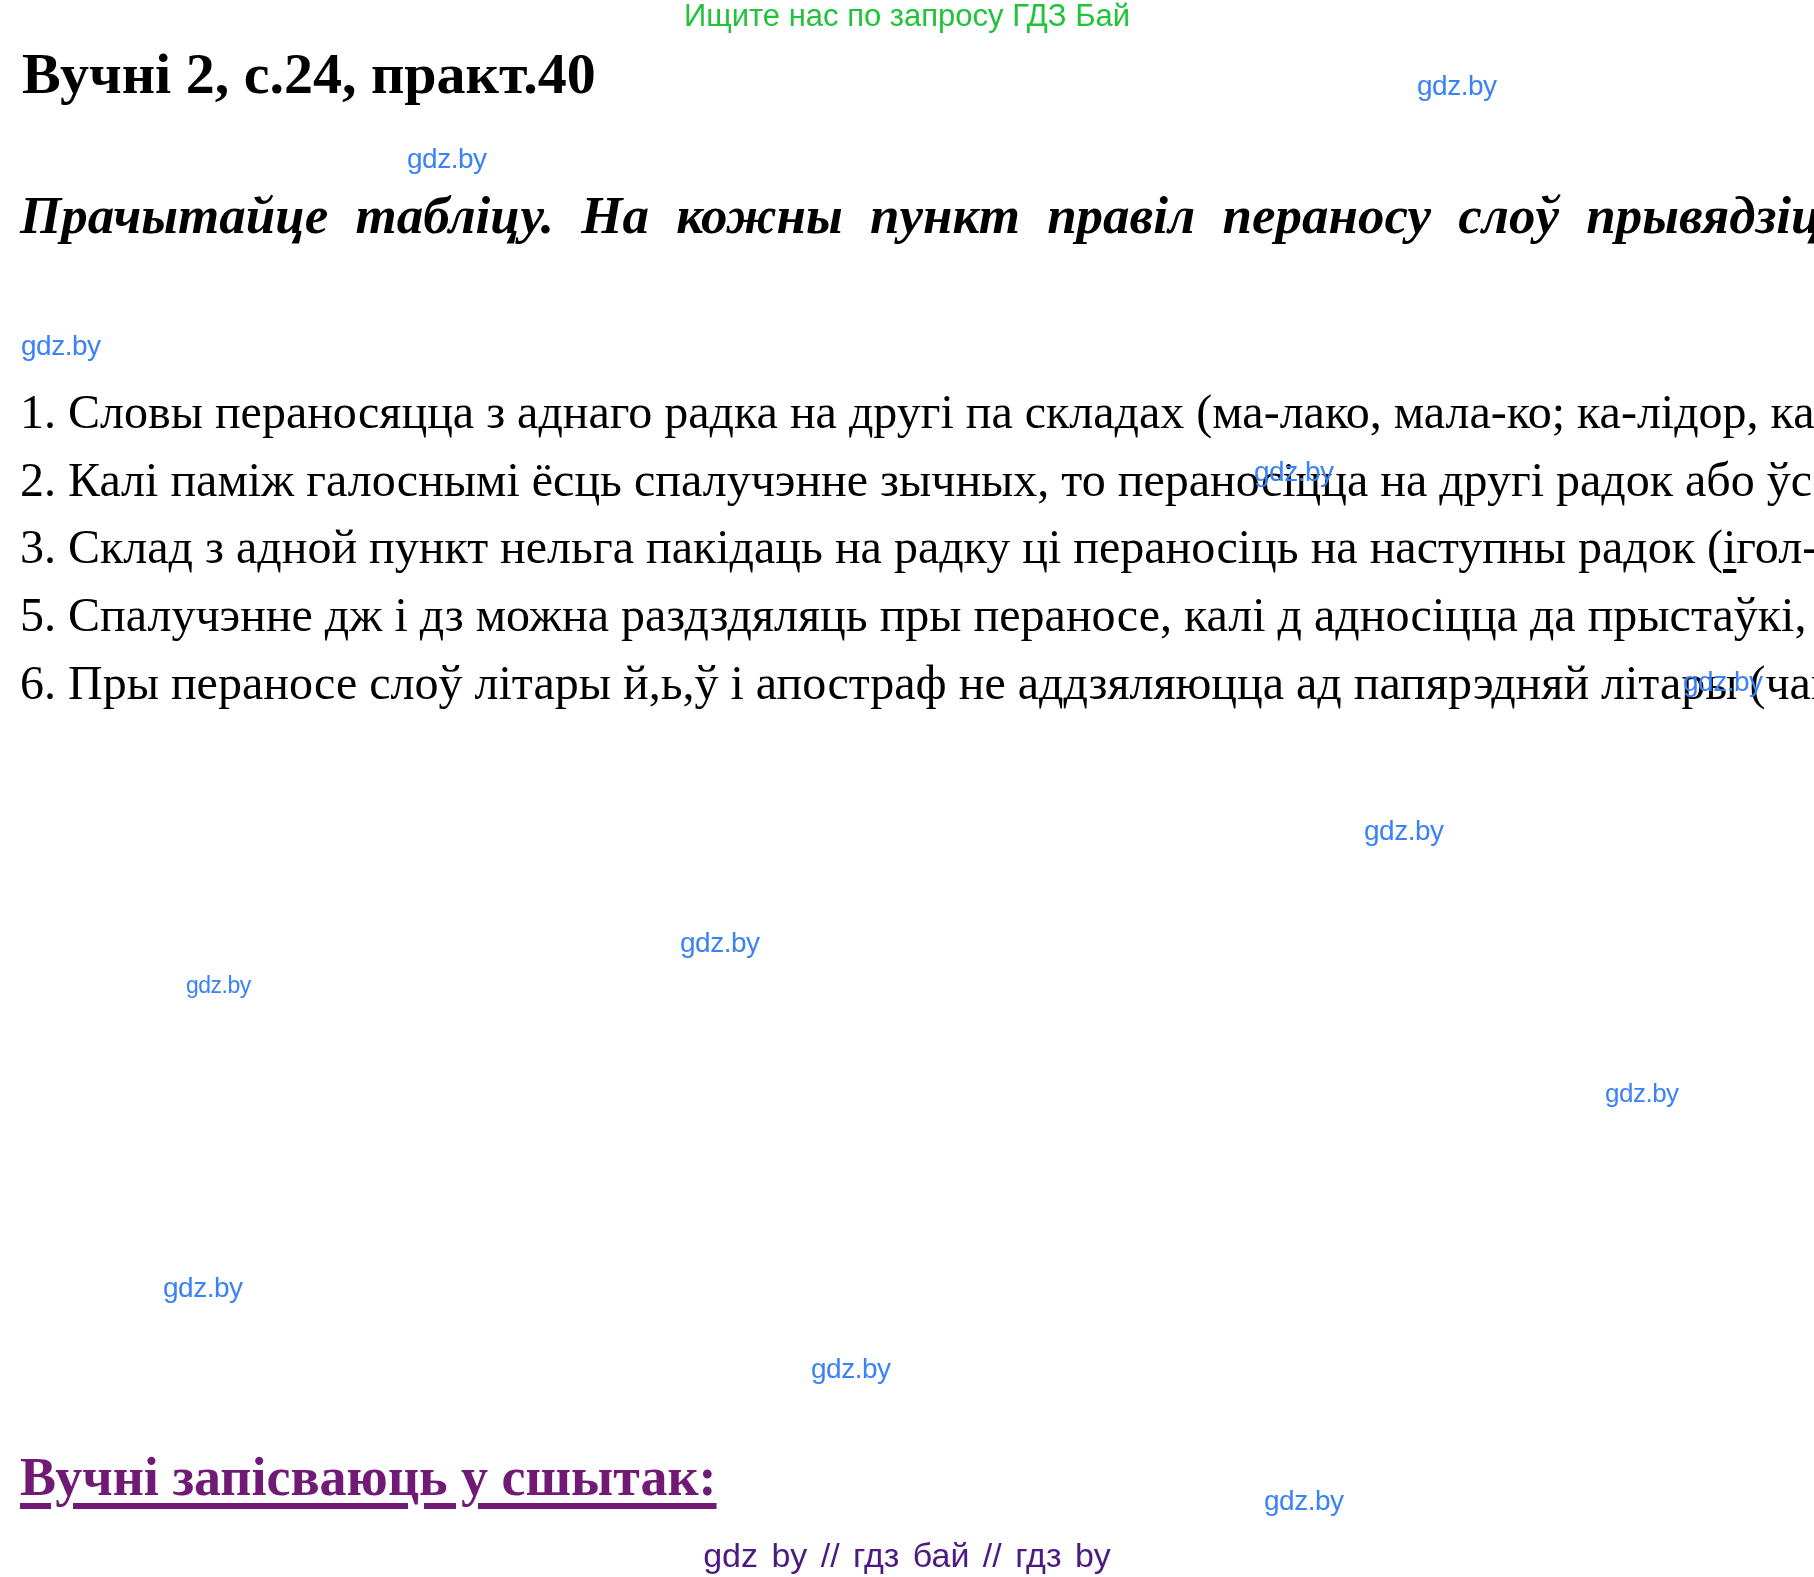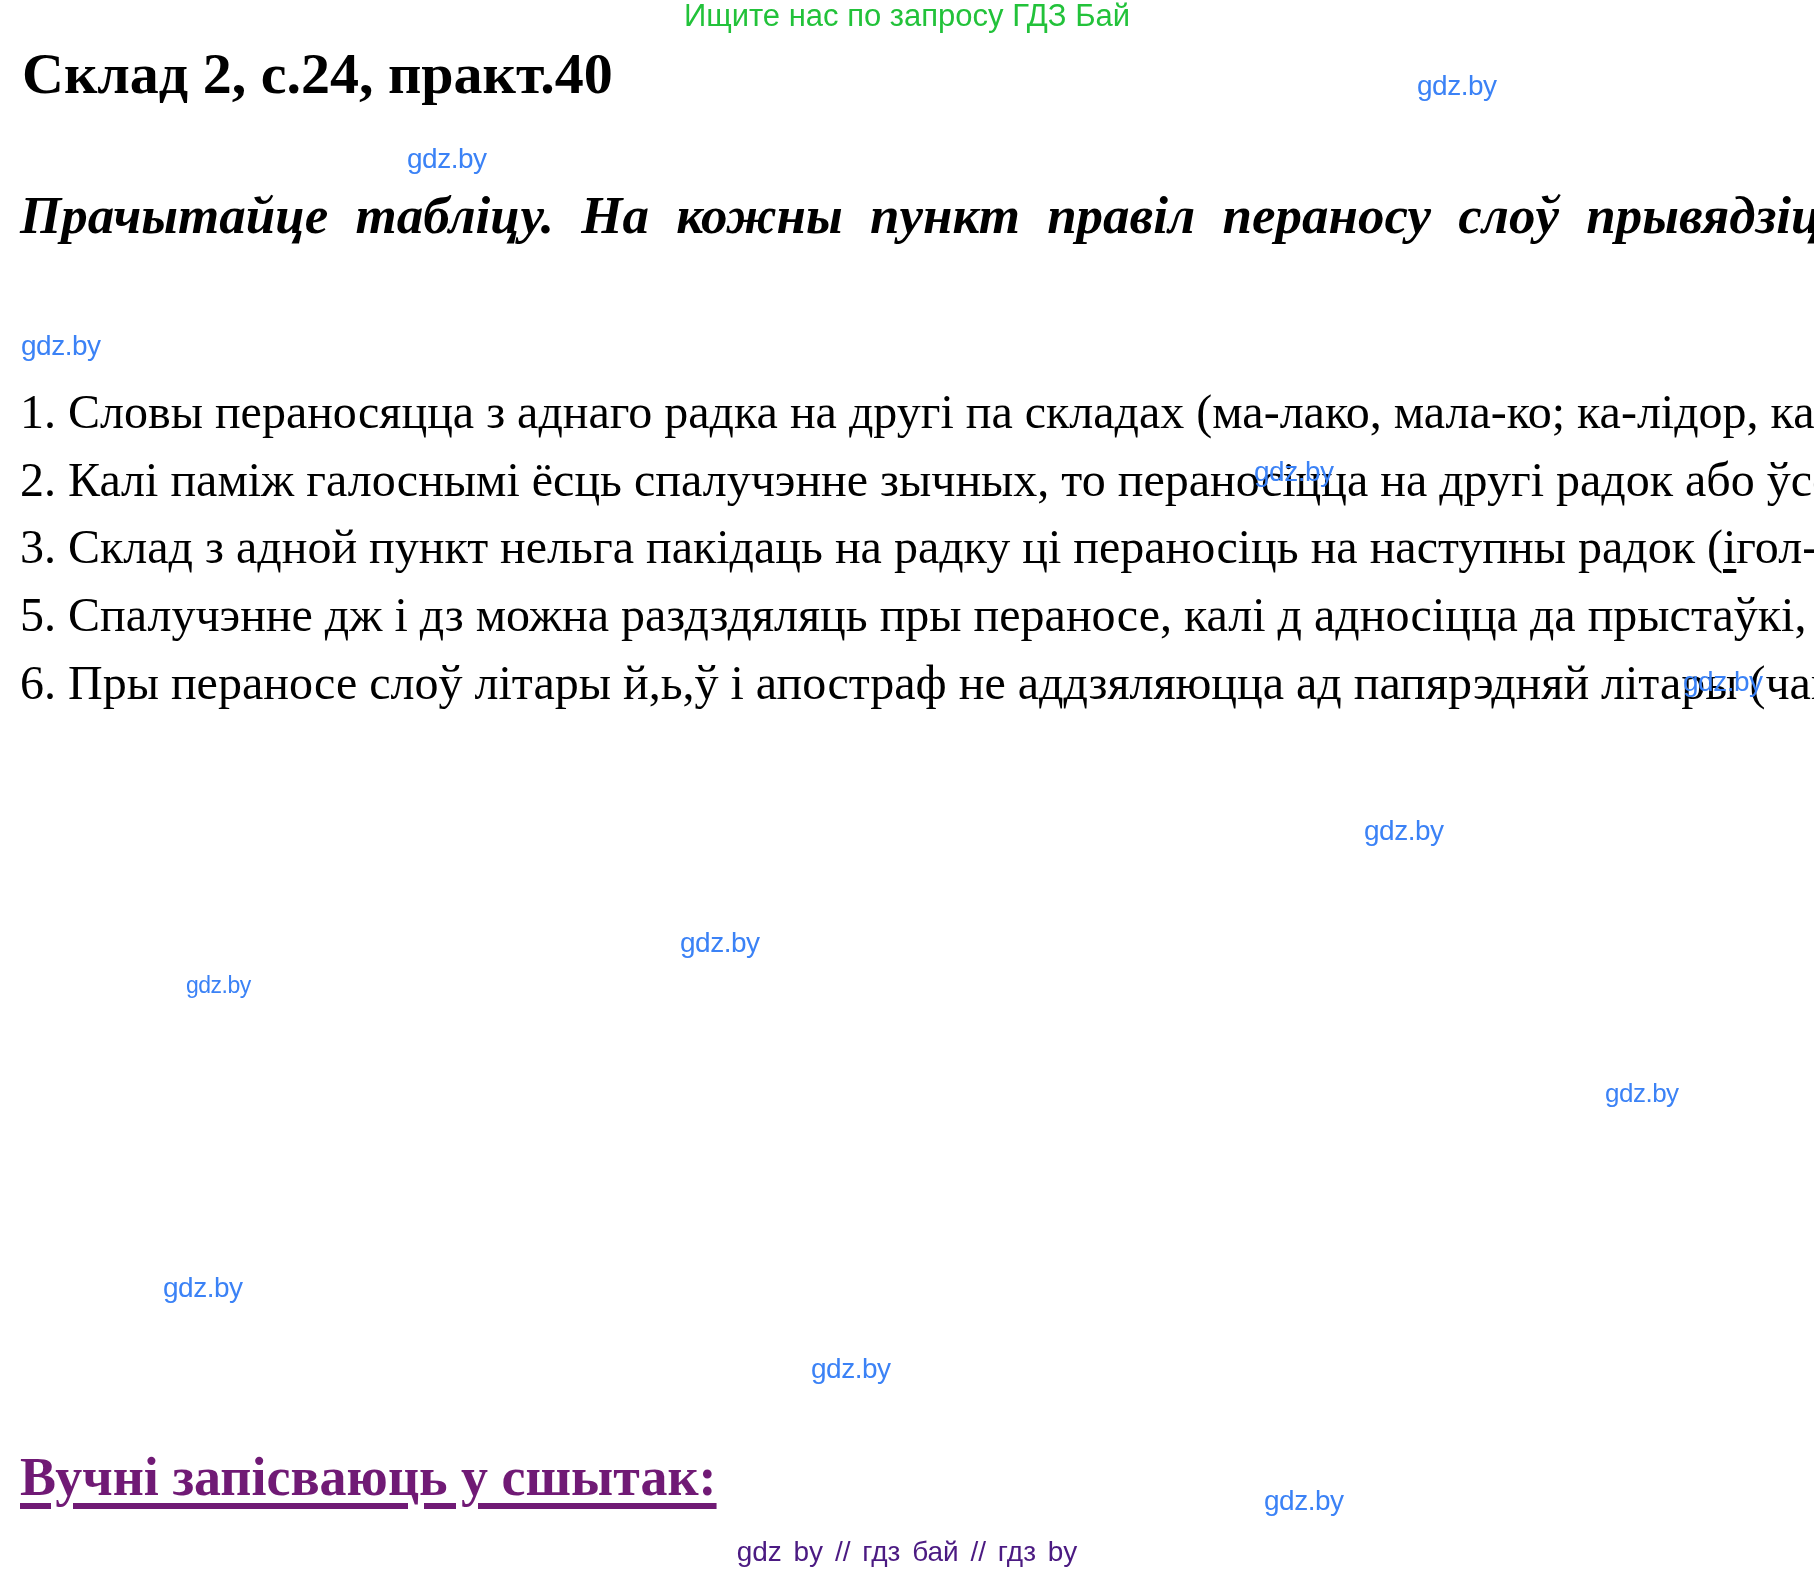--- a/index.html
+++ b/index.html
@@ -29,30 +29,30 @@
   }
   .rule { text-align: justify; margin: 0; }
   .rule .u { text-decoration: underline; text-underline-offset: 6px; }
   .subheading {
     left: 20px; top: 1446px;
     font-family: "Liberation Serif", serif; font-weight: bold; font-size: 54px; color: #701a75;
     text-decoration: underline; text-decoration-thickness: 6px; text-underline-offset: 8px;
   }
   .footer {
     left: 0; width: 1814px; top: 1536px; text-align: center;
-    font-family: "Liberation Sans", sans-serif; font-size: 28px; color: #4b1a82;
+    font-family: "Liberation Sans", sans-serif; font-size: 34px; color: #4b1a82;
     word-spacing: 4px;
   }
 </style>
 </head>
 <body>
 
 <div class="abs top-banner">Ищите нас по запросу ГДЗ Бай</div>
 
-<div class="abs title">Склад 2, с.24, практ.40</div>
+<div class="abs title">Вучні 2, с.24, практ.40</div>
 
 <div class="abs instruction">Прачытайце табліцу. На кожны пункт правіл пераносу  слоў прывядзіце ўласныя прыклады, запішыце.</div>
 
 <div class="abs rules">
   <p class="rule"><span>1.</span> <span>Словы пераносяцца з аднаго радка на другі па складах (ма-лако, мала-ко; ка-лідор, калі-дор).</span></p>
   <p class="rule"><span>2.</span> <span>Калі паміж галоснымі ёсць спалучэнне зычных, то пераносіцца на другі радок або ўсё гэтае спалучэнне, або любая яго частка (фар-тух, фа-ртух; насе-нне, насен-не).</span></p>
   <p class="rule"><span>3.</span> <span>Склад з адной пункт нельга пакідаць на радку ці пераносіць на наступны радок (</span><span class="u">і</span><span>гол-ка, на-дзе</span></p>
   <p class="rule"><span>5.</span> <span>Спалучэнне дж і дз можна раздздяляць пры пераносе, калі д адносіцца да прыстаўкі, а ж ці з да кораня (ад-жыць, азвінець).</span></p>
   <p class="rule"><span>6.</span> <span>Пры пераносе слоў літары й,ь,ў і апостраф не аддзяляюцца ад папярэдняй літары (чай-ка, дзяў-чынка, паль-ма, пад’- езд).</span></p>
 </div>

